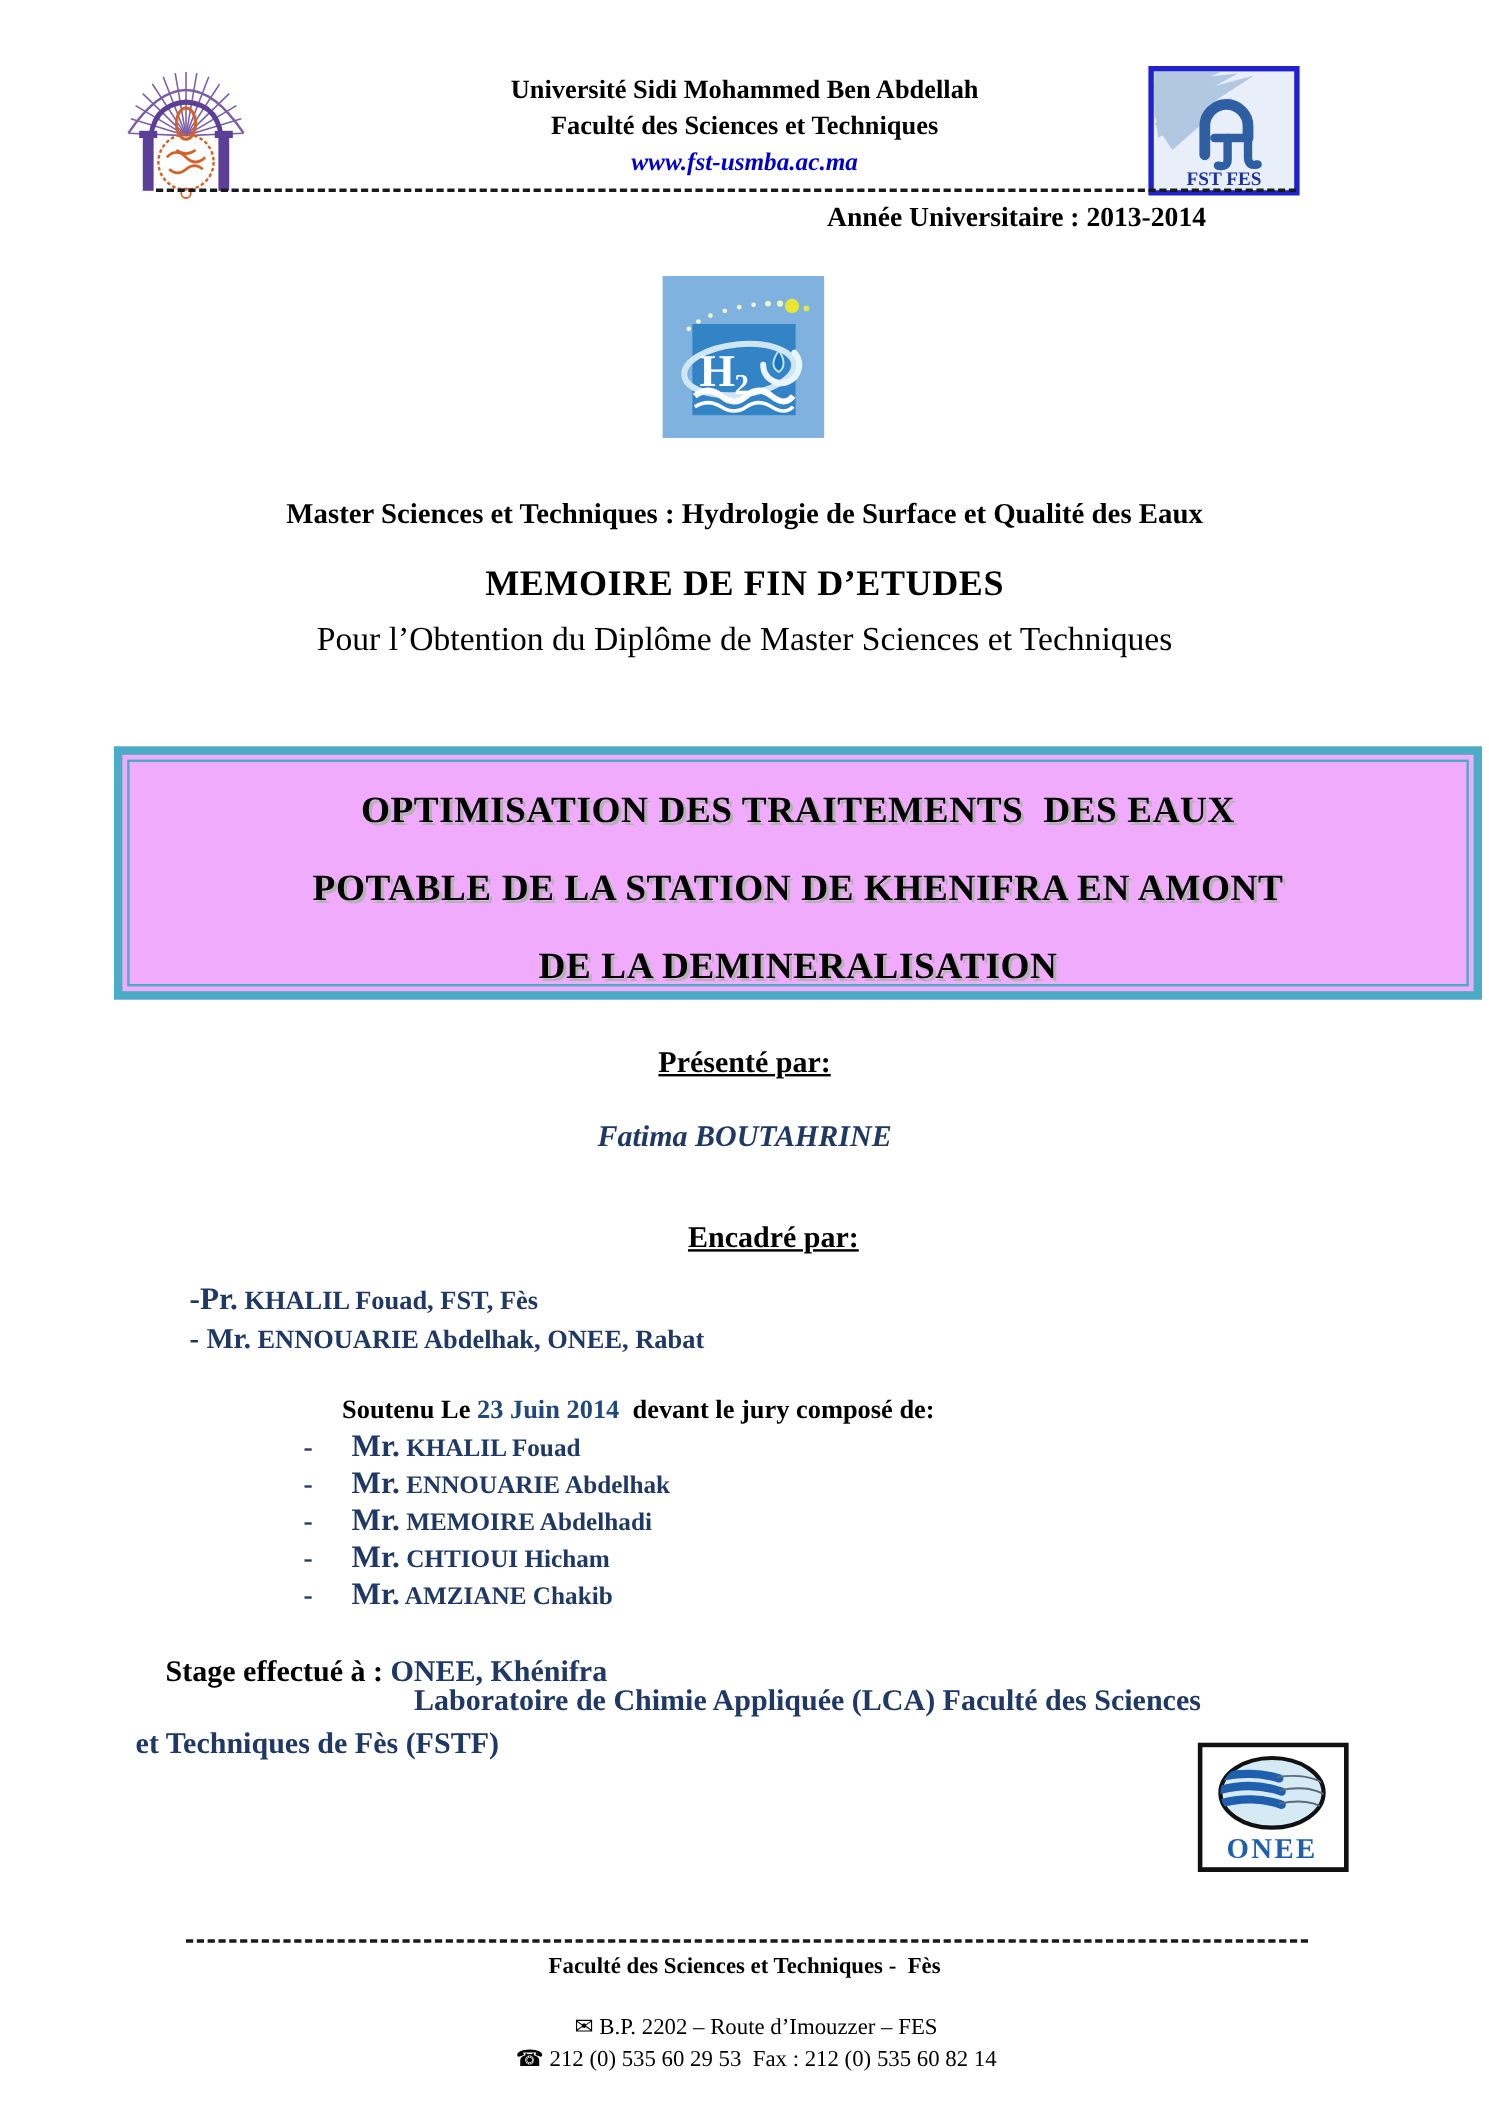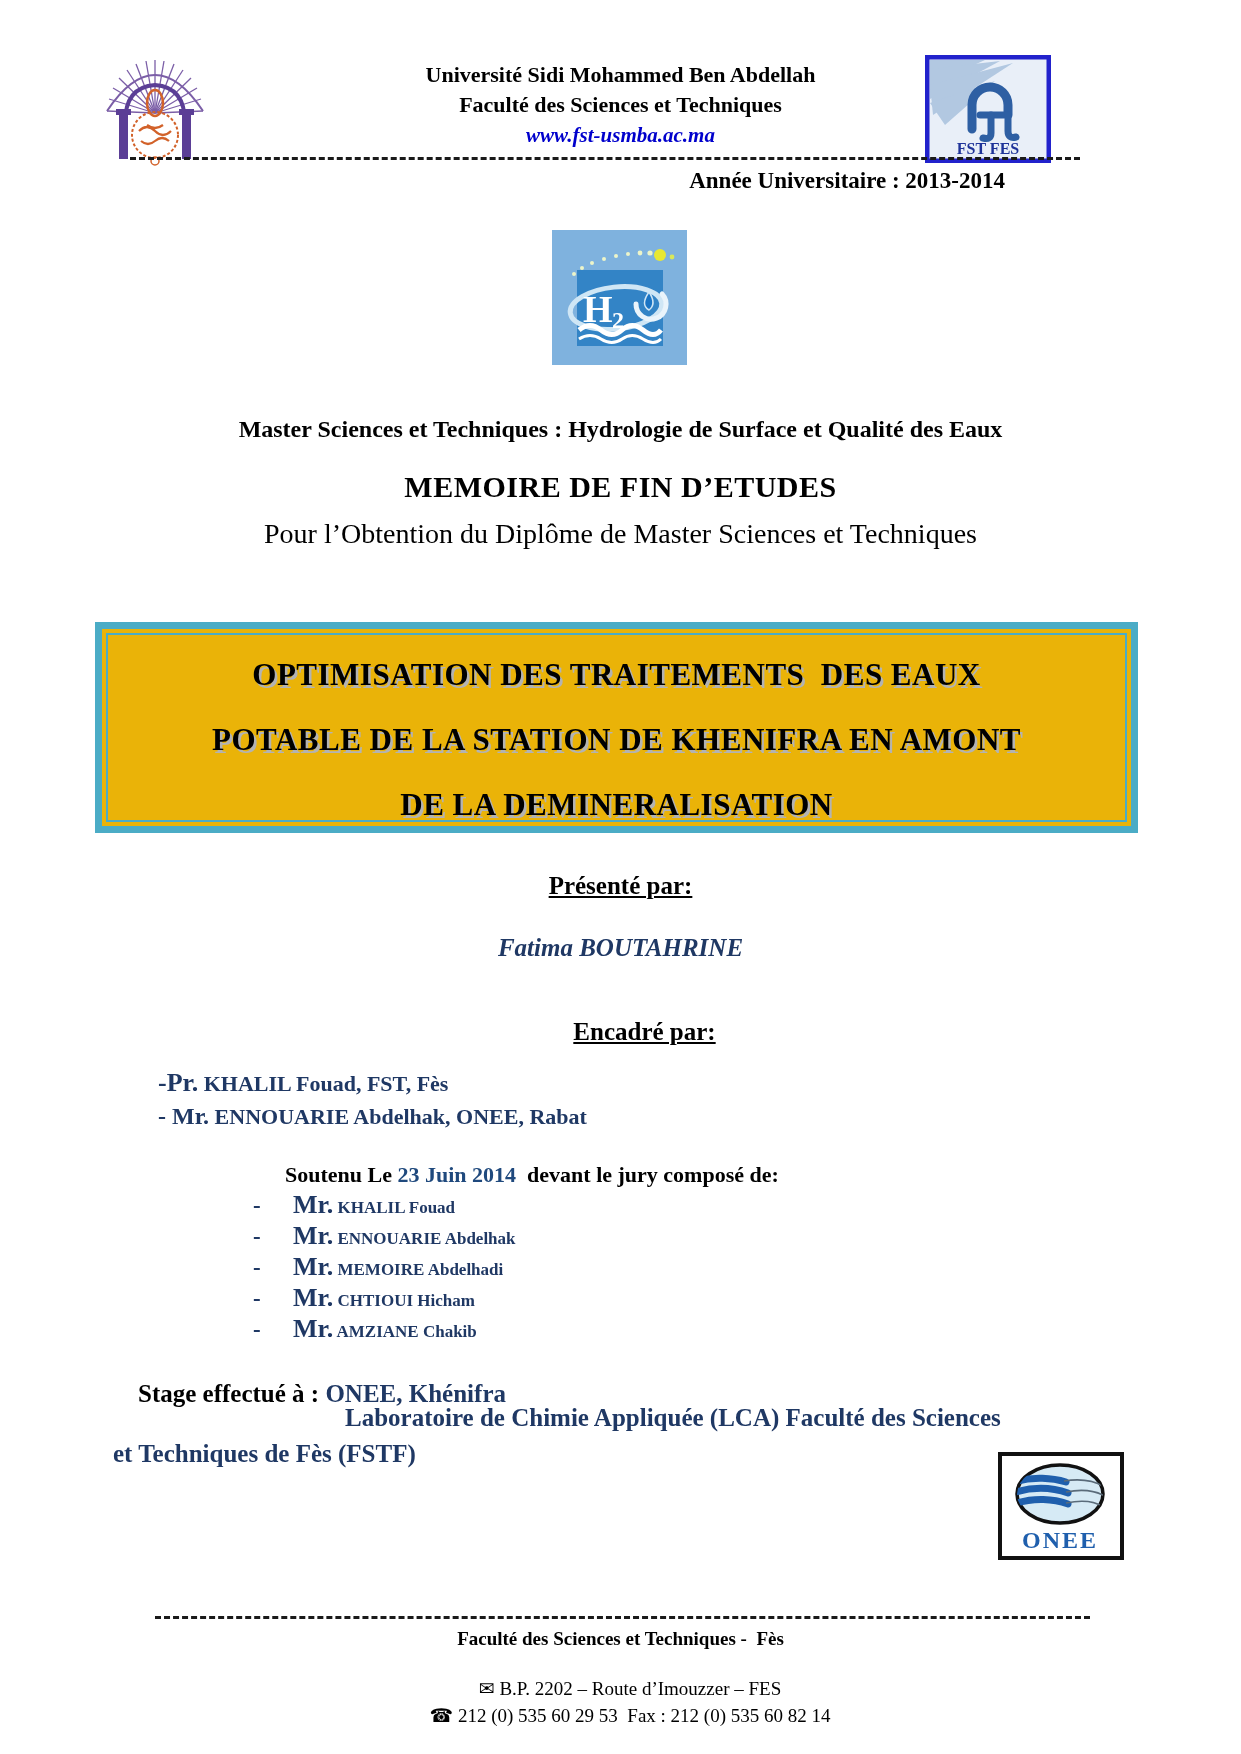--- a/index.html
+++ b/index.html
@@ -21,40 +21,40 @@
   .hdr-line{font-weight:bold;font-size:22px;}
   .hdr-site{font-weight:bold;font-style:italic;font-size:21px;color:#0000cc;text-decoration:none;display:inline-block;}
   .divider{border-top:3px dashed #1a1a1a;height:0;}
   .annee{top:168px;right:236px;font-weight:bold;font-size:23px;}
 
   
   .master-line{top:416px;font-weight:bold;font-size:24px;}
   .memoire{top:470px;font-weight:bold;font-size:30px;letter-spacing:.5px;}
   .obtention{top:518px;font-size:28px;}
 
-  .title-box{left:95px;top:622px;width:1043px;height:211px;border:7px solid #4BACC6;box-sizing:border-box;background:#eab308;}
+  .title-box{left:95px;top:622px;width:1140px;height:211px;border:7px solid #4BACC6;box-sizing:border-box;background:#f0abfc;}
   .title-inner{position:absolute;inset:4px;border:2px solid #4BACC6;}
   .title-line{position:absolute;left:0;width:100%;text-align:center;font-weight:bold;font-size:31px;letter-spacing:.5px;color:#000;text-shadow:2.5px 2.5px 0 #b3b3b3;}
 
   .presente{top:872px;font-weight:bold;font-size:25px;}
   .underline{text-decoration:underline;}
   .candidate{top:934px;font-weight:bold;font-style:italic;font-size:25px;color:#1F3864;}
   .encadre{top:1018px;font-weight:bold;font-size:25px;padding-left:24px;}
 
   .sup-row{left:113px;color:#1F3864;font-weight:bold;}
   .sup-prefix{font-size:26px;margin-left:29px;}
   .sup-rest{font-size:22px;}
 
   .soutenu{left:263px;top:1136px;font-weight:bold;font-size:22px;color:#000;}
   .soutenu .date{color:#1F497D;}
 
   .jury-row{left:237px;color:#1F3864;font-weight:bold;}
   .jury-dash{display:inline-block;width:40px;font-size:23px;color:#1F3864;}
   .jury-title{font-size:26px;}
-  .jury-name{font-size:17px;}
+  .jury-name{font-size:21px;}
 
   .stage{left:113px;top:1352px;font-weight:bold;font-size:25px;}
   .stage .loc{color:#1F3864;}
   .lab{color:#1F3864;font-weight:bold;font-size:25px;}
 
   
   .footer-line{font-size:19px;}
 
   svg text{font-family:"Liberation Serif", serif;}
 </style>
@@ -97,21 +97,21 @@
       <circle cx="60" cy="108" r="4" fill="none" stroke="#D2622A" stroke-width="1.5"></circle>
     </svg>
   </div>
 
   <div class="abs hdr-text">
     <div class="hdr-line">Université Sidi Mohammed Ben Abdellah</div>
     <div class="hdr-line">Faculté des Sciences et Techniques</div>
     <a class="hdr-site" href="#">www.fst-usmba.ac.ma</a>
   </div>
 
-  <div class="abs" style="left:925px;top:55px;width:126px;height:137px;">
+  <div class="abs" style="left:957px;top:55px;width:126px;height:137px;">
     <svg width="126" height="108" viewBox="0 0 126 108">
       <rect x="2" y="2" width="122" height="104" fill="#E9EFF8" stroke="#2222CC" stroke-width="5"></rect>
       <g fill="#A9C2DE" opacity="0.85">
         <polygon points="5,5 60,5 5,30"></polygon>
         <polygon points="5,14 75,6 5,44"></polygon>
         <polygon points="5,30 88,8 8,60"></polygon>
         <polygon points="5,48 70,26 20,70"></polygon>
       </g>
       <g fill="none" stroke="#2E5FA3" stroke-width="9" stroke-linecap="round">
         <path d="M47,74 V50 a18,18 0 0 1 36,0 v10"></path>

